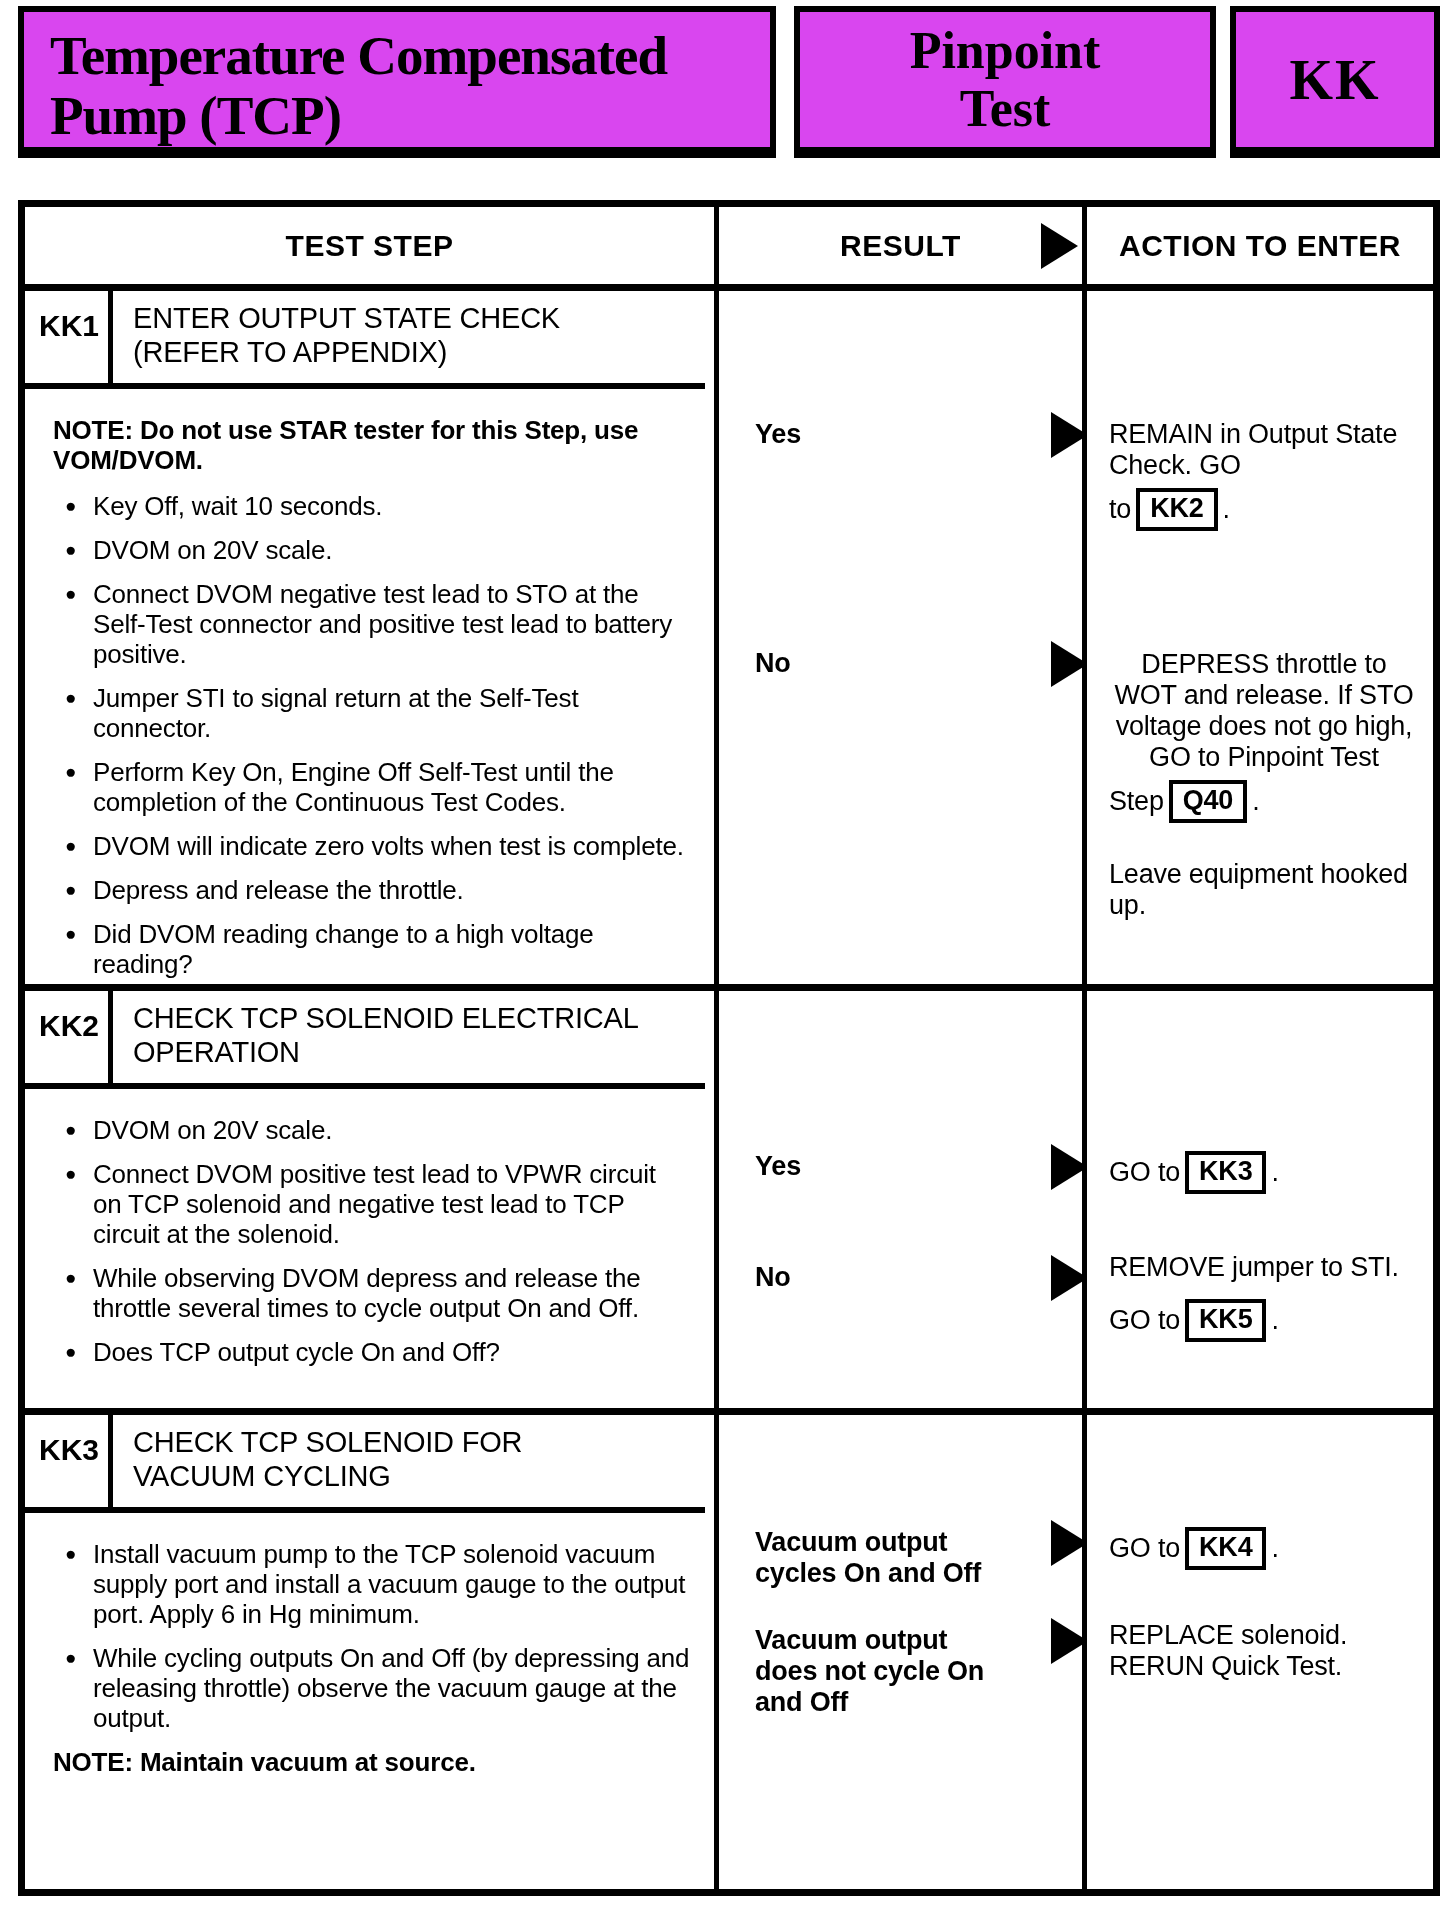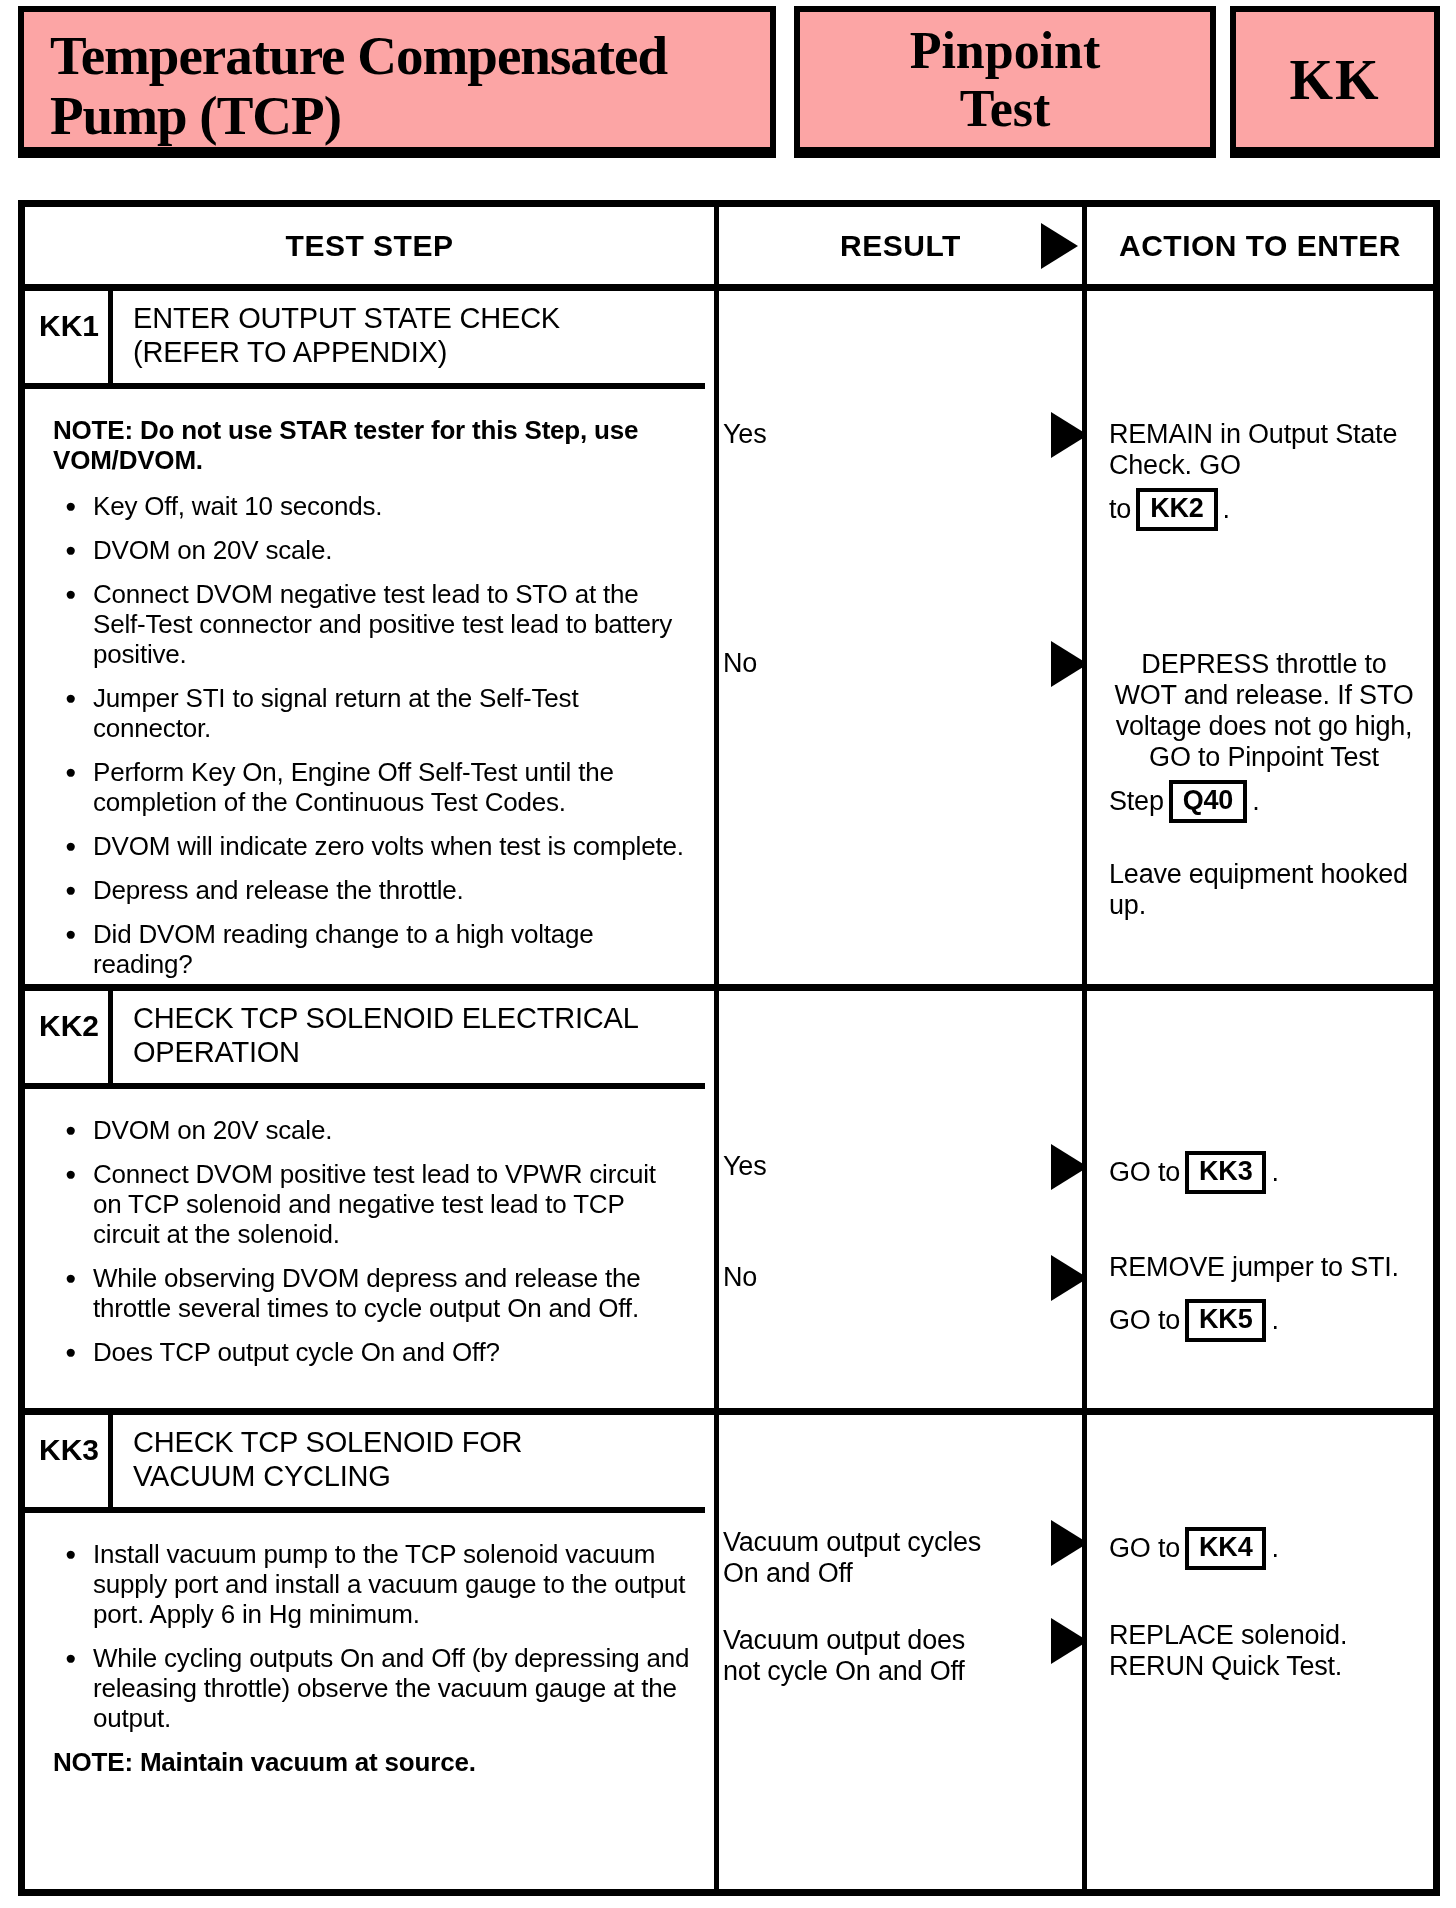--- a/index.html
+++ b/index.html
@@ -11,21 +11,21 @@
     color:#000;
     font-family:"Liberation Sans", sans-serif;
     overflow:hidden;
   }
 
   
   .titlebar { position:absolute; left:0; top:0; width:100%; }
   .tbox {
     position:absolute; top:6px; height:152px;
     border:6px solid #000; border-bottom-width:11px;
-    background:#fca5a5;
+    background:#d946ef;
     font-family:"Liberation Serif", serif;
     font-weight:bold;
   }
   .tbox-main { left:18px;  width:758px; padding:14px 10px 0 26px; font-size:55px; line-height:60px; letter-spacing:-1px; }
   .tbox-mid  { left:794px; width:422px; display:flex; flex-direction:column; justify-content:center; align-items:center; font-size:52px; line-height:58px; }
   .tbox-code { left:1230px; width:210px; display:flex; justify-content:center; align-items:center; font-size:56px; letter-spacing:2px; }
 
   
   .ptable {
     position:absolute; left:18px; top:200px;
@@ -73,21 +73,21 @@
   .note { font-weight:bold; font-size:26px; line-height:30px; margin-bottom:16px; letter-spacing:-0.2px; }
   .blist { list-style:none; }
   .blist li {
     display:flex; margin-bottom:14px;
     font-size:26px; line-height:30px; letter-spacing:-0.2px;
   }
   .blist .dot { flex:0 0 28px; font-size:19px; line-height:30px; }
   .note-after { margin-top:4px; margin-left:-12px; }
 
   
-  .rescell { padding-left:4px; }
+  .rescell { padding-left:36px;font-weight:bold; }
   .result-entry { position:relative; padding-right:70px; }
   .result-label { font-size:27px; line-height:31px; letter-spacing:-0.2px; max-width:265px; }
   .arrow {
     position:absolute; right:-6px; top:-7px;
     width:0; height:0;
     border-top:23px solid transparent;
     border-bottom:23px solid transparent;
     border-left:37px solid #000;
   }
   .th-result { position:relative; }

